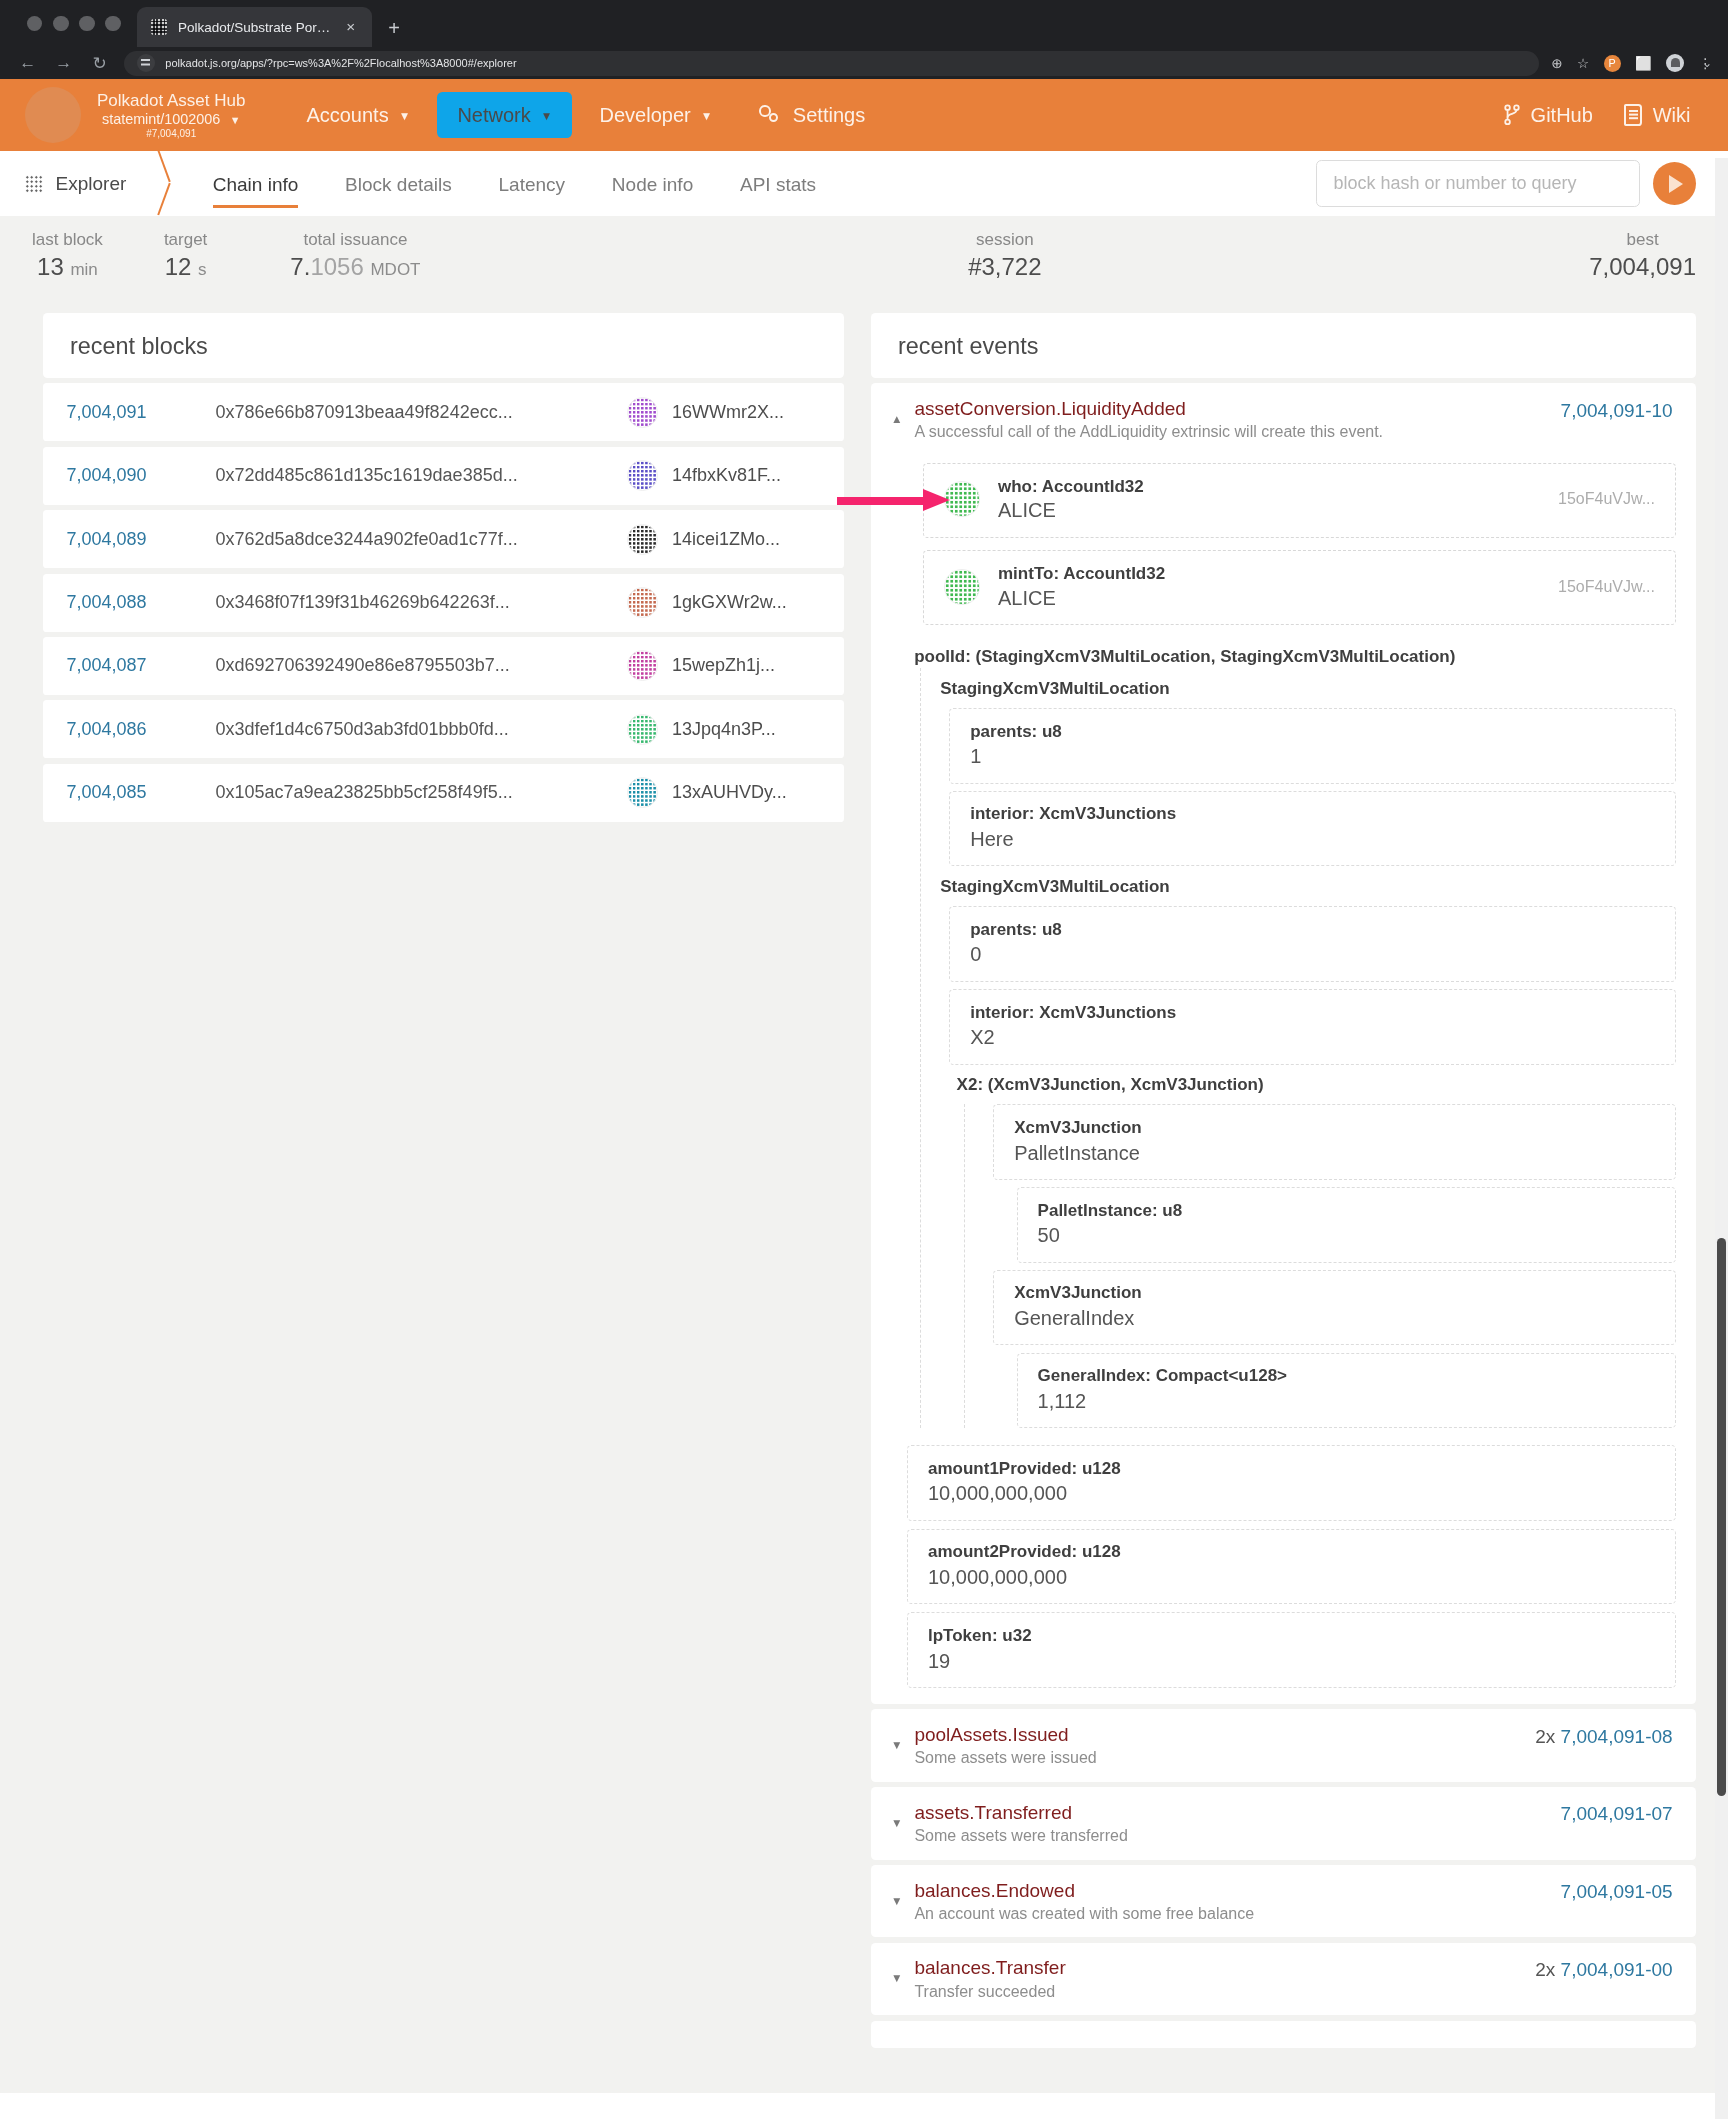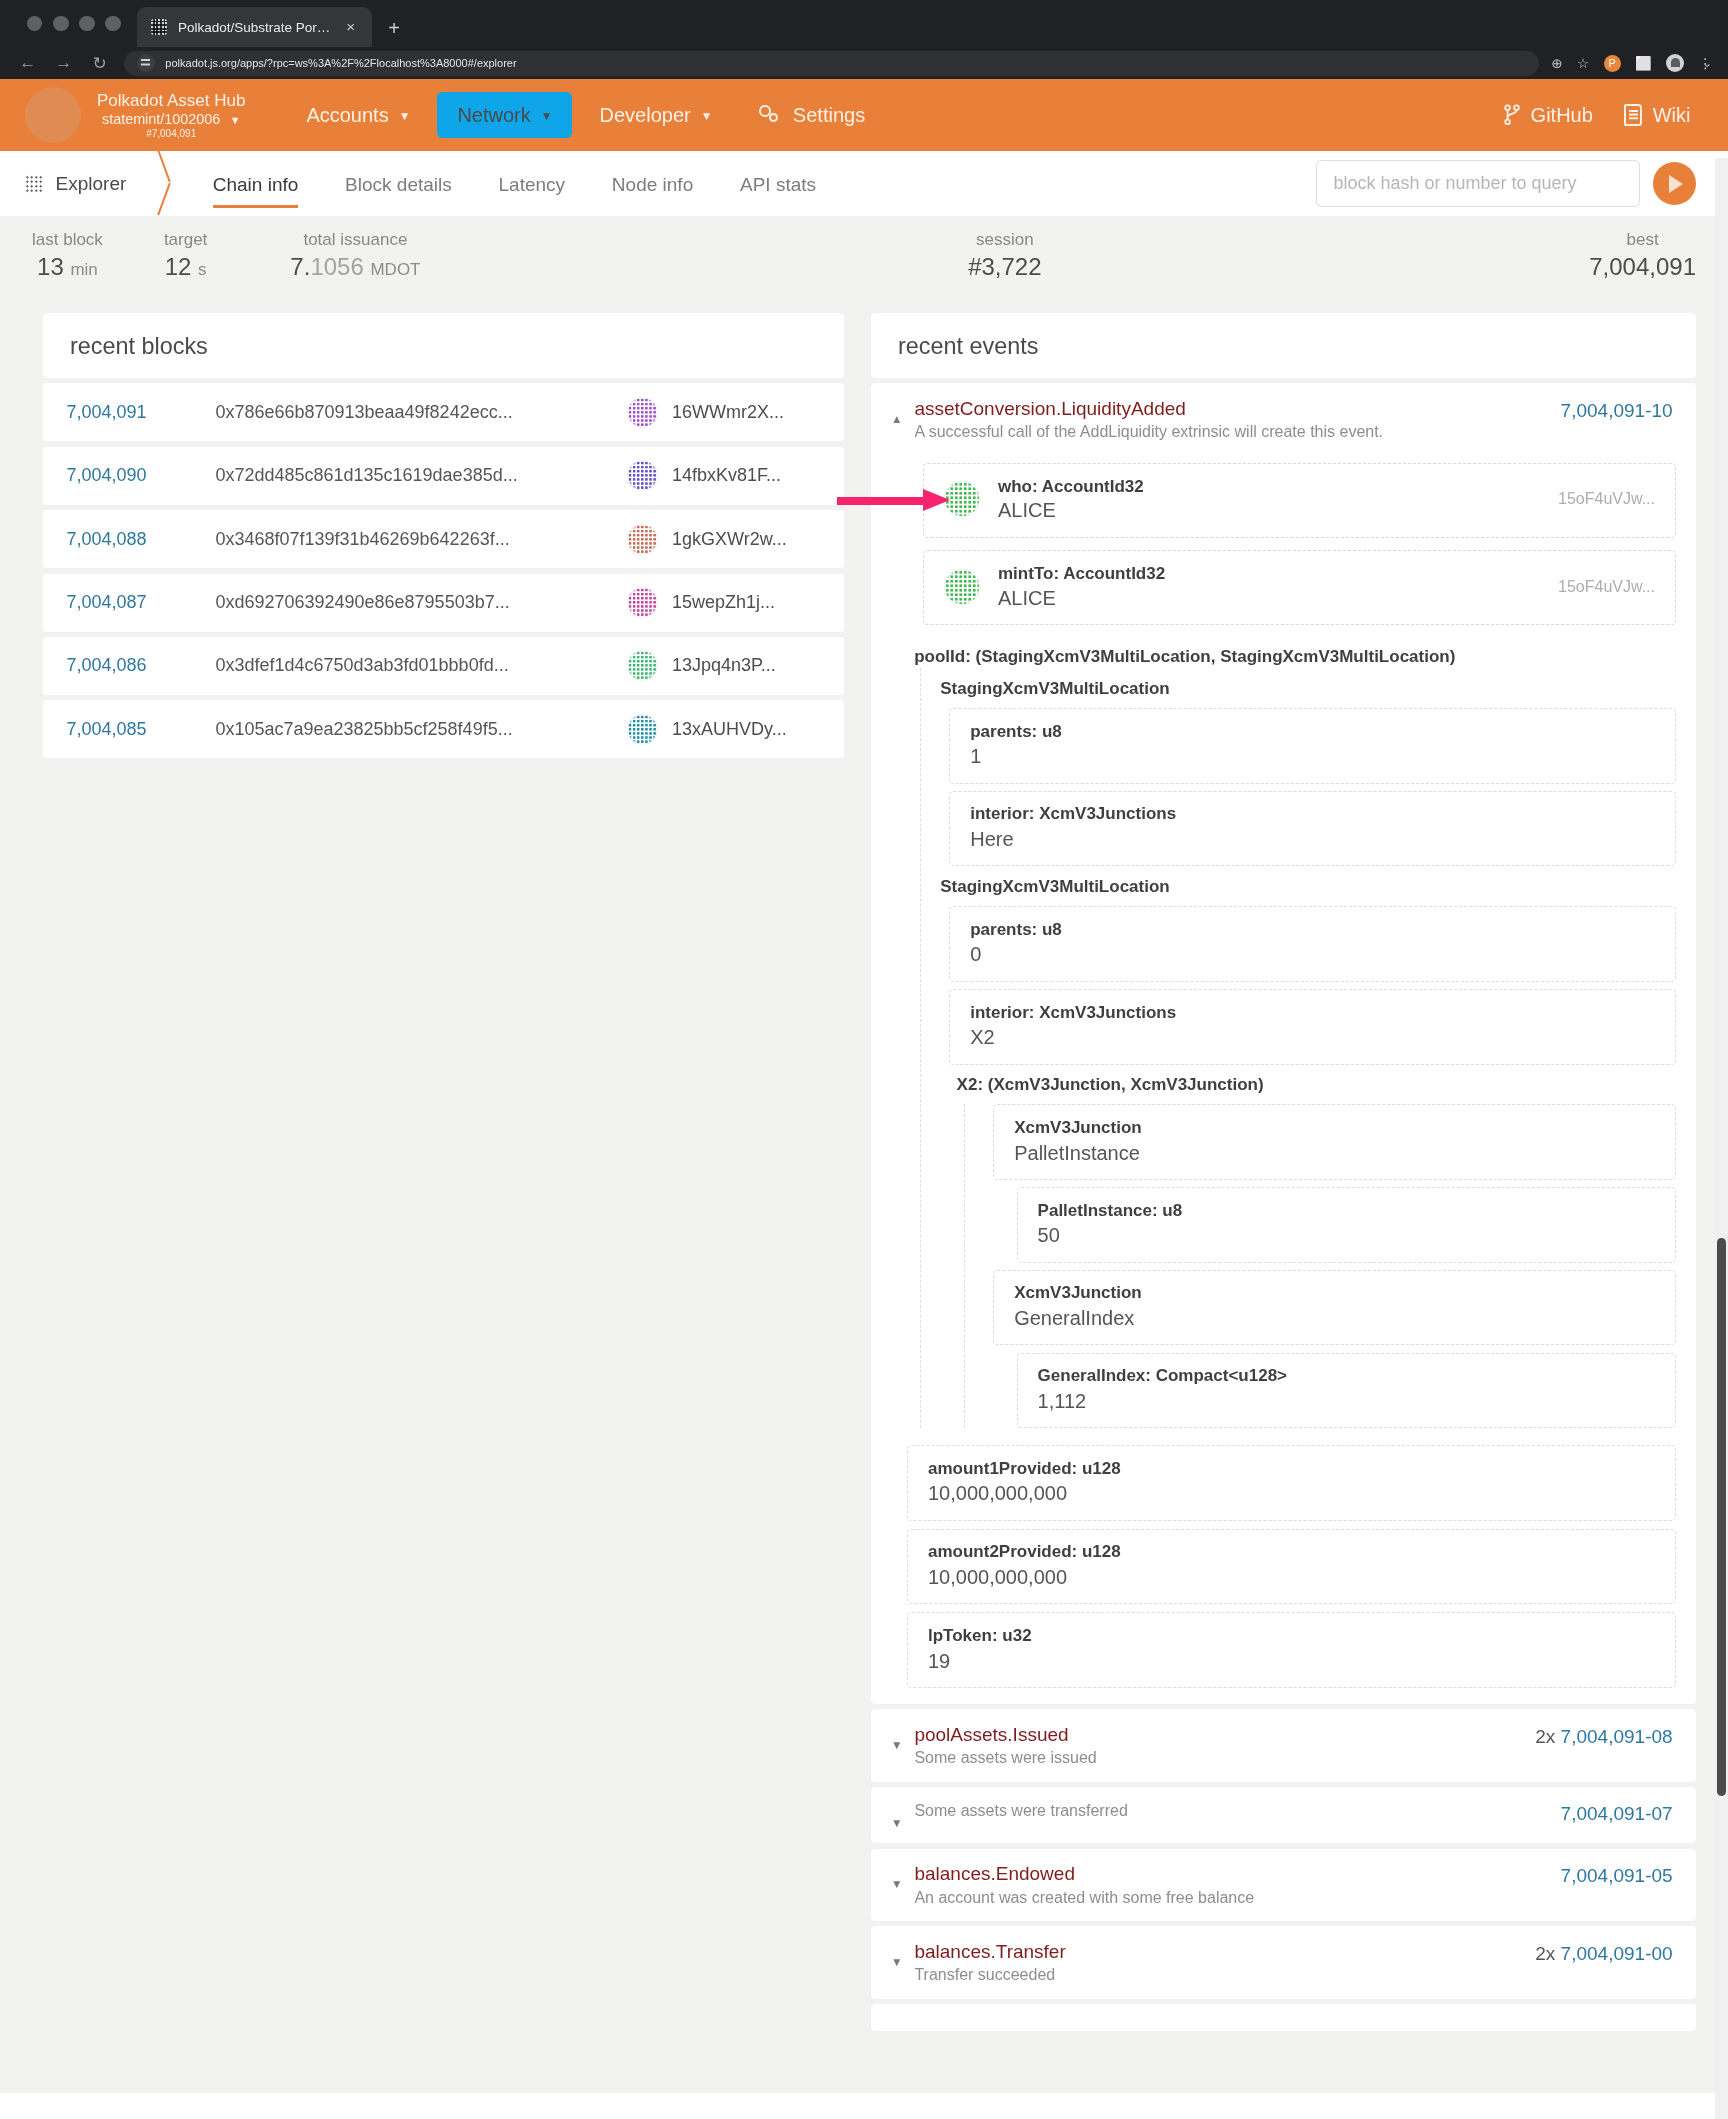--- a/index.html
+++ b/index.html
@@ -336,20 +336,28 @@
           </div>
           <div class="row">
             <span class="blk-num">7,004,090</span>
             <span class="blk-hash">0x72dd485c861d135c1619dae385d...</span>
             <span class="author">
               <span class="ident" style="background-image: radial-gradient(rgb(91, 79, 199) 1.3px, transparent 1.4px);"></span>
               <span class="author-name">14fbxKv81F...</span>
             </span>
           </div>
           <div class="row">
+            <span class="blk-num">7,004,089</span>
+            <span class="blk-hash">0x762d5a8dce3244a902fe0ad1c77f...</span>
+            <span class="author">
+              <span class="ident" style="background-image: radial-gradient(rgb(42, 42, 42) 1.3px, transparent 1.4px);"></span>
+              <span class="author-name">14icei1ZMo...</span>
+            </span>
+          </div>
+          <div class="row">
             <span class="blk-num">7,004,088</span>
             <span class="blk-hash">0x3468f07f139f31b46269b642263f...</span>
             <span class="author">
               <span class="ident" style="background-image: radial-gradient(rgb(196, 105, 79) 1.3px, transparent 1.4px);"></span>
               <span class="author-name">1gkGXWr2w...</span>
             </span>
           </div>
           <div class="row">
             <span class="blk-num">7,004,087</span>
             <span class="blk-hash">0xd692706392490e86e8795503b7...</span>
@@ -478,20 +486,21 @@
                 <div class="ev-name">poolAssets.Issued</div>
                 <div class="ev-desc">Some assets were issued</div>
               </div>
               <div class="ev-ref"><span class="mult">2x </span><span>7,004,091-08</span></div>
             </div>
           </div>
           <div class="ev-card">
             <div class="ev-head">
               <span class="ev-tri">▼</span>
               <div class="ev-txt">
+                <div class="ev-name">assets.Transferred</div>
                 <div class="ev-desc">Some assets were transferred</div>
               </div>
               <div class="ev-ref"><span class="mult"></span><span>7,004,091-07</span></div>
             </div>
           </div>
           <div class="ev-card">
             <div class="ev-head">
               <span class="ev-tri">▼</span>
               <div class="ev-txt">
                 <div class="ev-name">balances.Endowed</div>

